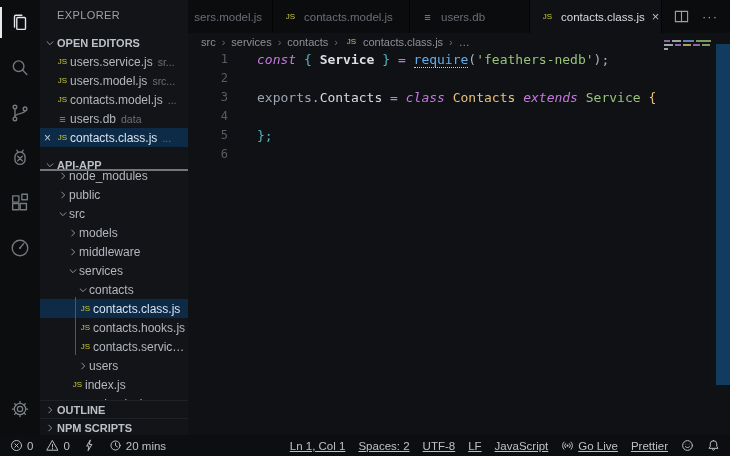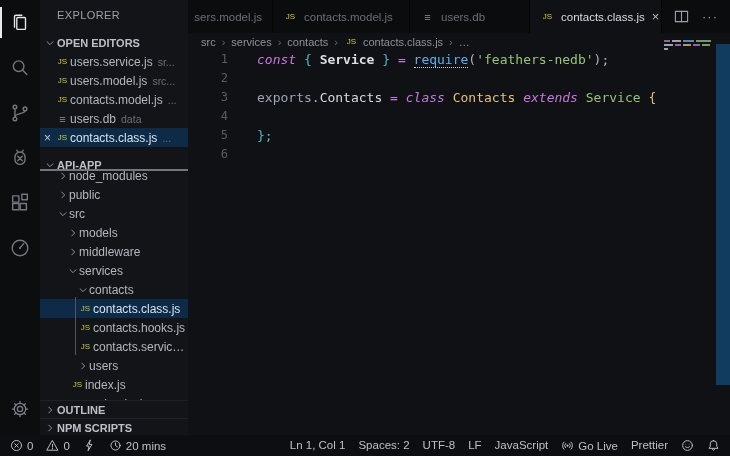--- a/index.html
+++ b/index.html
@@ -71,21 +71,21 @@
 
   .minimap{position:absolute;right:18px;top:40px;width:48px;}
   .mrow{display:flex;gap:2px;height:2px;margin-bottom:2px;}
   .mseg{height:2px;}
   .scrollbar{position:absolute;right:0;top:44px;width:14px;height:341px;background:var(--scroll);}
 
   
   .statusbar{position:absolute;left:0;top:435px;width:730px;height:21px;background:#0d0e11;
              display:flex;align-items:center;font-size:11.5px;color:#bcc0c5;padding:0 10px;box-sizing:border-box;z-index:9;}
   .sb-left{display:flex;align-items:center;gap:13px;}
-  .sb-right{margin-left:auto;display:flex;align-items:flex-start;gap:13px;}
+  .sb-right{margin-left:auto;display:flex;align-items:center;gap:13px;text-decoration:underline;}
   .sb-item{display:flex;align-items:center;gap:4px;white-space:nowrap;}
 </style>
 </head>
 <body>
 
 <div class="root">
 
   <div class="activitybar" id="activitybar">
       <div class="ab-item active">
         <span class="icn">

